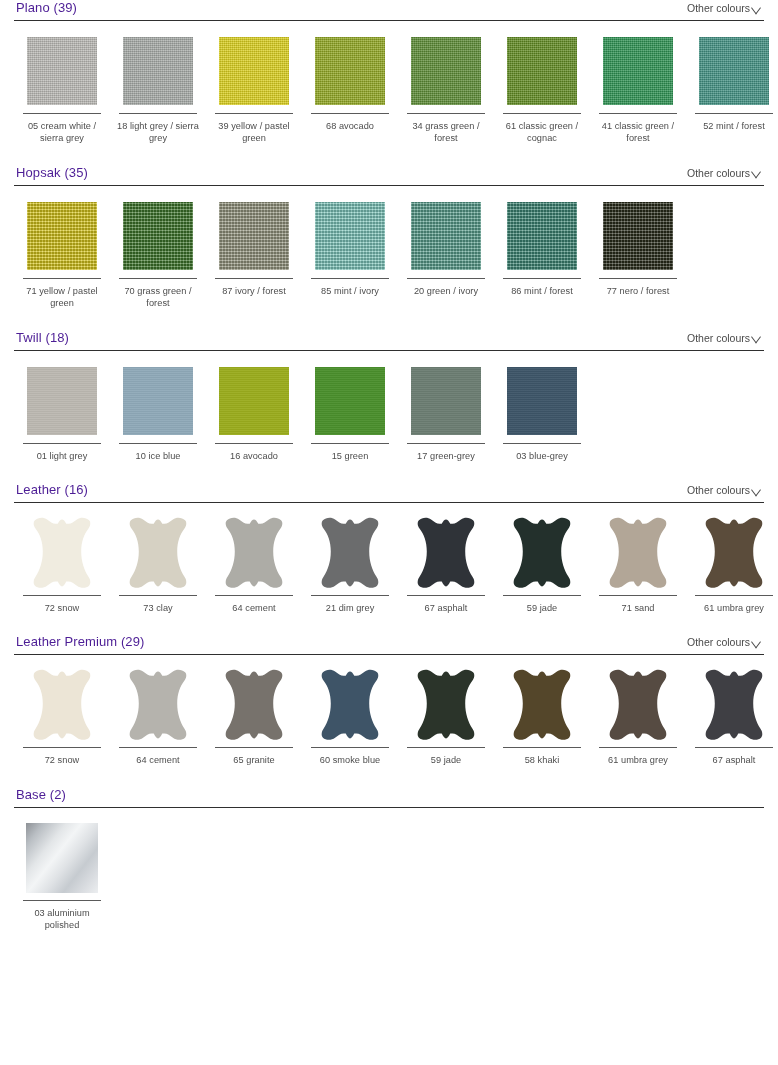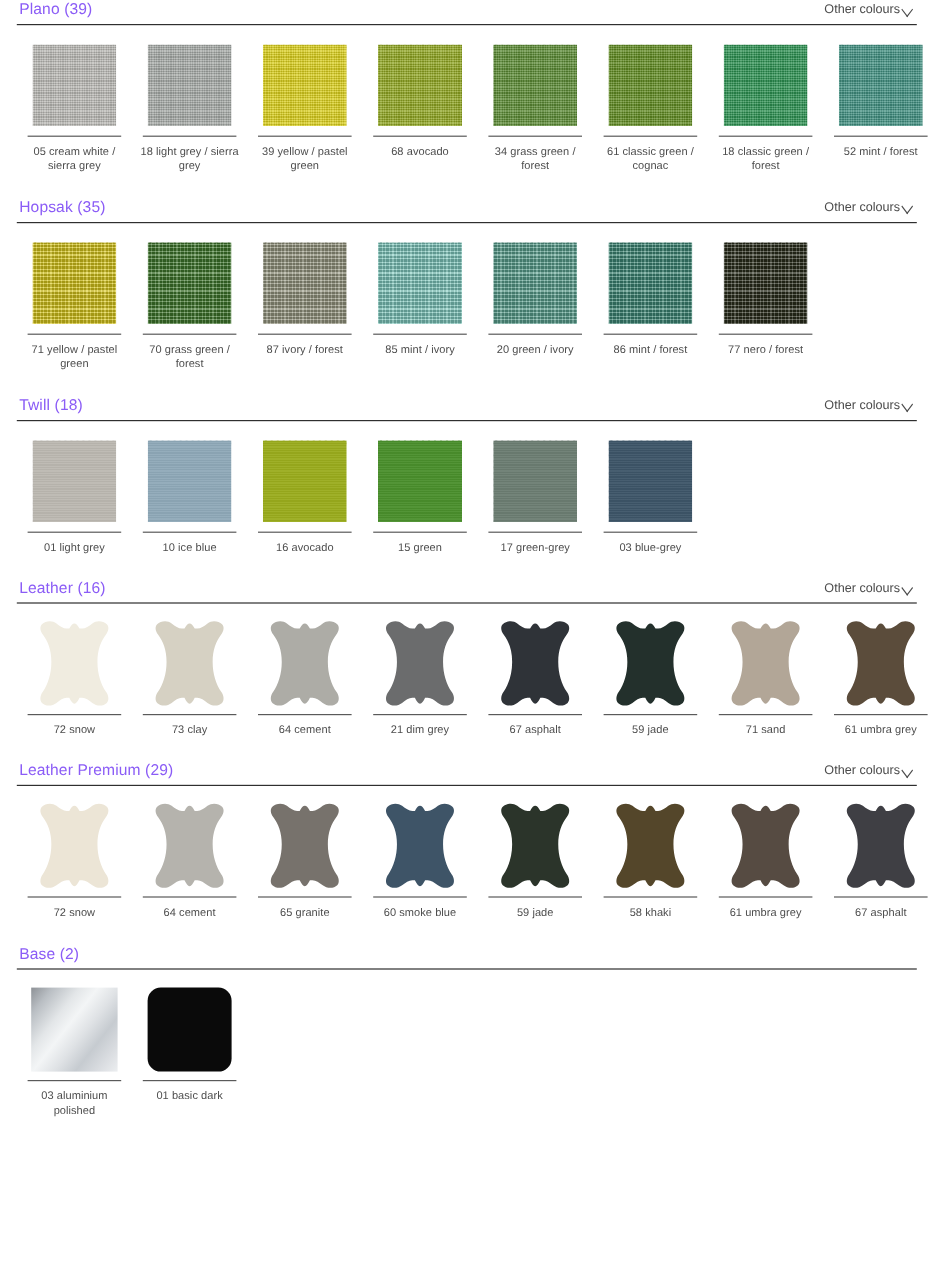--- a/index.html
+++ b/index.html
@@ -22,21 +22,21 @@
   .sec-head {
     display: flex;
     align-items: flex-end;
     justify-content: space-between;
     padding: 0 2px 5px 2px;
   }
   .sec-title {
     font-size: 13px;
     font-weight: 400;
     letter-spacing: .1px;
-    color: #8b5cf6;
+    color: #4c1d95;
     white-space: nowrap;
   }
   .other-colours {
     display: flex;
     align-items: center;
     gap: 1px;
     font-size: 10.5px;
     color: #4a4a4a;
     white-space: nowrap;
     cursor: pointer;
@@ -207,21 +207,21 @@
             <div class="fabric" style="--c: #5f8a20;"></div>
           </div>
           <div class="cap-rule"></div>
           <div class="cap">61 classic green / cognac</div>
         </div>
         <div class="cell" title="41 classic green / forest">
           <div class="sw-box">
             <div class="fabric" style="--c: #2b9050;"></div>
           </div>
           <div class="cap-rule"></div>
-          <div class="cap">18 classic green / forest</div>
+          <div class="cap">41 classic green / forest</div>
         </div>
         <div class="cell" title="52 mint / forest">
           <div class="sw-box">
             <div class="fabric" style="--c: #3f8f80;"></div>
           </div>
           <div class="cap-rule"></div>
           <div class="cap">52 mint / forest</div>
         </div>
       </div>
     </section>
@@ -519,23 +519,16 @@
       </div>
       <div class="sec-rule"></div>
       <div class="grid base-grid">
         <div class="cell" title="03 aluminium polished">
           <div class="sw-box">
             <div class="base-alu"></div>
           </div>
           <div class="cap-rule"></div>
           <div class="cap">03 aluminium polished</div>
         </div>
-        <div class="cell" title="01 basic dark">
-          <div class="sw-box">
-            <div class="base-dark" style="background: rgb(10, 10, 10);"></div>
-          </div>
-          <div class="cap-rule"></div>
-          <div class="cap">01 basic dark</div>
-        </div>
       </div>
     </section>
     <div class="spacer"></div>
   </div>
 
 </body></html>

